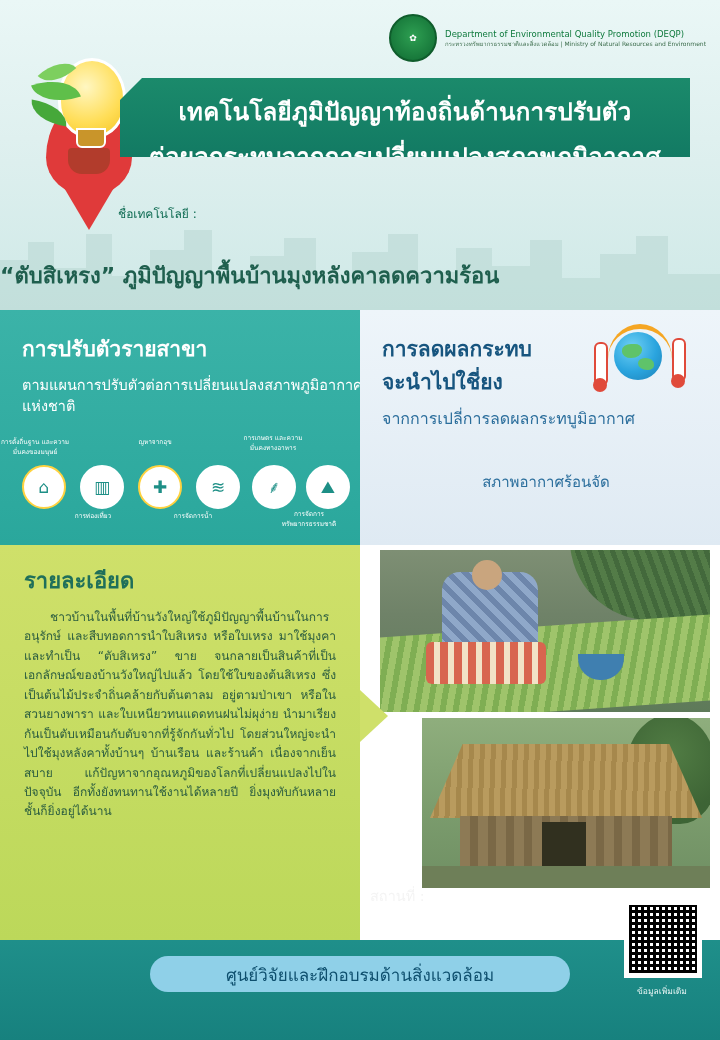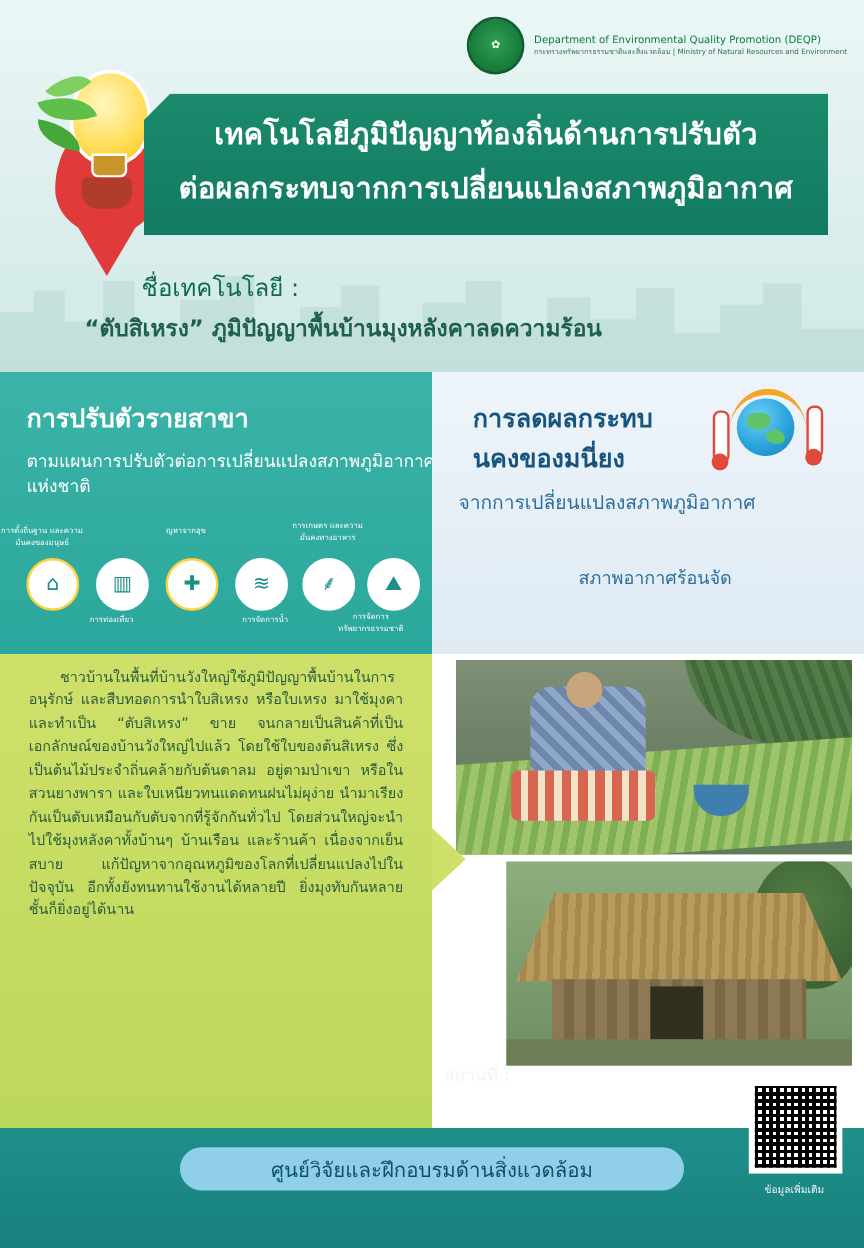--- a/index.html
+++ b/index.html
@@ -37,21 +37,21 @@
     border:2px solid #0f5d2c;
     display:flex;align-items:center;justify-content:center;
     color:#fff;font-size:9px;line-height:1;
   }
   .deqp-text{line-height:1.25;}
   .deqp-text .th{font-size:12.5px;color:#0f7a3d;font-weight:bold;}
   .deqp-text .en{font-size:8.5px;color:#0f7a3d;}
   .deqp-text .sub{font-size:6px;color:#3a6b4a;}
 
   .title-banner{
-    position:absolute;left:120px;top:78px;width:570px;height:118px;
+    position:absolute;left:120px;top:78px;width:570px;height:79px;
     background:linear-gradient(180deg,#1b8a6b 0%,#127a63 100%);
     clip-path:polygon(22px 0, 100% 0, 100% 100%, 0 100%, 0 22px);
     box-shadow:0 3px 6px rgba(0,0,0,.18);
     font-family:Liberation Mono, monospace;
   }
   .title-banner .line{
     color:#ffffff;font-weight:bold;text-align:center;
     font-size:24px;letter-spacing:.3px;
   }
   .title-banner .l1{margin-top:14px;}
@@ -83,26 +83,26 @@
   }
   .leaf.a{left:6px;top:26px;width:44px;height:26px;transform:rotate(-18deg);}
   .leaf.b{left:2px;top:50px;width:38px;height:22px;transform:rotate(8deg);background:#46a83a;}
   .leaf.c{left:12px;top:10px;width:34px;height:20px;transform:rotate(-42deg);background:#7dcf5f;}
   .pot{
     position:absolute;left:40px;top:96px;width:42px;height:26px;
     background:#b23c2c;border-radius:4px 4px 14px 14px;
   }
 
   .tech-name-label{
-    position:absolute;left:118px;top:224px;
-    color:#0e6b52;font-size:20px;
+    position:absolute;left:118px;top:204px;
+    color:#0e6b52;font-size:12px;
   }
   .tech-name{
-    position:absolute;left:0;top:258px;width:572px;text-align:center;
-    color:#1f5f4e;font-size:19px;font-weight:bold;
+    position:absolute;left:0;top:258px;width:572px;text-align:left;
+    color:#1f5f4e;font-size:22px;font-weight:bold;
   }
 
   
   .panel-left{
     position:absolute;left:0;top:310px;width:388px;height:235px;
     background:linear-gradient(180deg,#3bb3a8 0%,#2aa79c 100%);
     color:#ffffff;
   }
   .panel-left h2{
     margin:22px 0 0 22px;font-size:21px;font-weight:bold;
@@ -120,21 +120,21 @@
     display:flex;align-items:center;justify-content:center;
     color:#1d8f86;font-size:17px;line-height:1;
   }
   .ico.y{border-color:#ffd23f;}
 
   .panel-right{
     position:absolute;left:360px;top:310px;width:360px;height:235px;
     background:linear-gradient(180deg,#eef5fa 0%,#dfeaf3 100%);
     color:#1e5a86;
   }
-  .panel-right h2{margin:22px 22px 0 34px;font-size:21px;font-weight:bold;color:#17557f;}
+  .panel-right h2{margin:22px 22px 0 22px;font-size:21px;font-weight:bold;color:#17557f;}
   .panel-right h2 .l2{display:block;}
   .panel-right p.sub{margin:8px 22px 0 22px;font-size:16px;color:#2b6e9c;}
   .panel-right .hot{
     position:absolute;left:0;top:160px;width:372px;text-align:center;
     font-size:15px;color:#2c6f9d;
   }
   .globe{
     position:absolute;right:58px;top:22px;width:48px;height:48px;border-radius:50%;
     background:radial-gradient(circle at 38% 32%,#6fd0f5 0%,#2aa4de 55%,#1d7fb5 100%);
   }
@@ -331,42 +331,43 @@
       <div class="ico" style="left:196px;top:34px;">≋</div>
       <div class="ico" style="left:252px;top:34px;">⸙</div>
       <div class="ico" style="left:306px;top:34px;">⛰</div>
 
       <div class="ico-label" style="left:-2px;top:6px;">การตั้งถิ่นฐาน
 และความมั่นคงของมนุษย์</div>
       <div class="ico-label" style="left:118px;top:6px;">ญหาจากอุข</div>
       <div class="ico-label" style="left:236px;top:2px;">การเกษตร
 และความมั่นคงทางอาหาร</div>
       <div class="ico-label" style="left:56px;top:80px;">การท่องเที่ยว</div>
-      <div class="ico-label" style="left:184px;top:80px;">การจัดการน้ำ</div>
+      <div class="ico-label" style="left:156px;top:80px;">การจัดการน้ำ</div>
       <div class="ico-label" style="left:272px;top:78px;">การจัดการ
 ทรัพยากรธรรมชาติ</div>
     </div>
   </div>
 
   <div class="panel-right">
     <h2>
       <span>การลดผลกระทบ</span>
-      <span class="l2">นคงของมนี่ยง</span>
+      <span class="l2">จะนำไปใชี่ยง</span>
     </h2>
-    <p class="sub">จากการเปลี่ยนแปลงสภาพภูมิอากาศ</p>
+    <p class="sub">จากการเปลี่การลดผลกระทบูมิอากาศ</p>
     <div class="arrow-arc"></div>
     <div class="globe"></div>
     <div class="thermo t1"></div>
     <div class="thermo t2"></div>
     <div class="hot">สภาพอากาศร้อนจัด</div>
   </div>
 
   <div class="right-bg"></div>
 
   <div class="detail">
+    <h3>รายละเอียด</h3>
     <div class="body">ชาวบ้านในพื้นที่บ้านวังใหญ่ใช้ภูมิปัญญาพื้นบ้านในการอนุรักษ์ และสืบทอดการนำใบสิเหรง หรือใบเหรง มาใช้มุงคา และทำเป็น “ตับสิเหรง” ขาย จนกลายเป็นสินค้าที่เป็นเอกลักษณ์ของบ้านวังใหญ่ไปแล้ว โดยใช้ใบของต้นสิเหรง ซึ่งเป็นต้นไม้ประจำถิ่นคล้ายกับต้นตาลม อยู่ตามป่าเขา หรือในสวนยางพารา และใบเหนียวทนแดดทนฝนไม่ผุง่าย นำมาเรียงกันเป็นตับเหมือนกับตับจากที่รู้จักกันทั่วไป โดยส่วนใหญ่จะนำไปใช้มุงหลังคาทั้งบ้านๆ บ้านเรือน และร้านค้า เนื่องจากเย็นสบาย แก้ปัญหาจากอุณหภูมิของโลกที่เปลี่ยนแปลงไปในปัจจุบัน อีกทั้งยังทนทานใช้งานได้หลายปี ยิ่งมุงทับกันหลายชั้นก็ยิ่งอยู่ได้นาน</div>
   </div>
   <div class="detail-arrow"></div>
 
   <div class="photo photo1">
     <div class="p1-bg"></div>
     <div class="p1-palm"></div>
     <div class="p1-leaves"></div>
     <div class="p1-person"></div>
     <div class="p1-head"></div>

